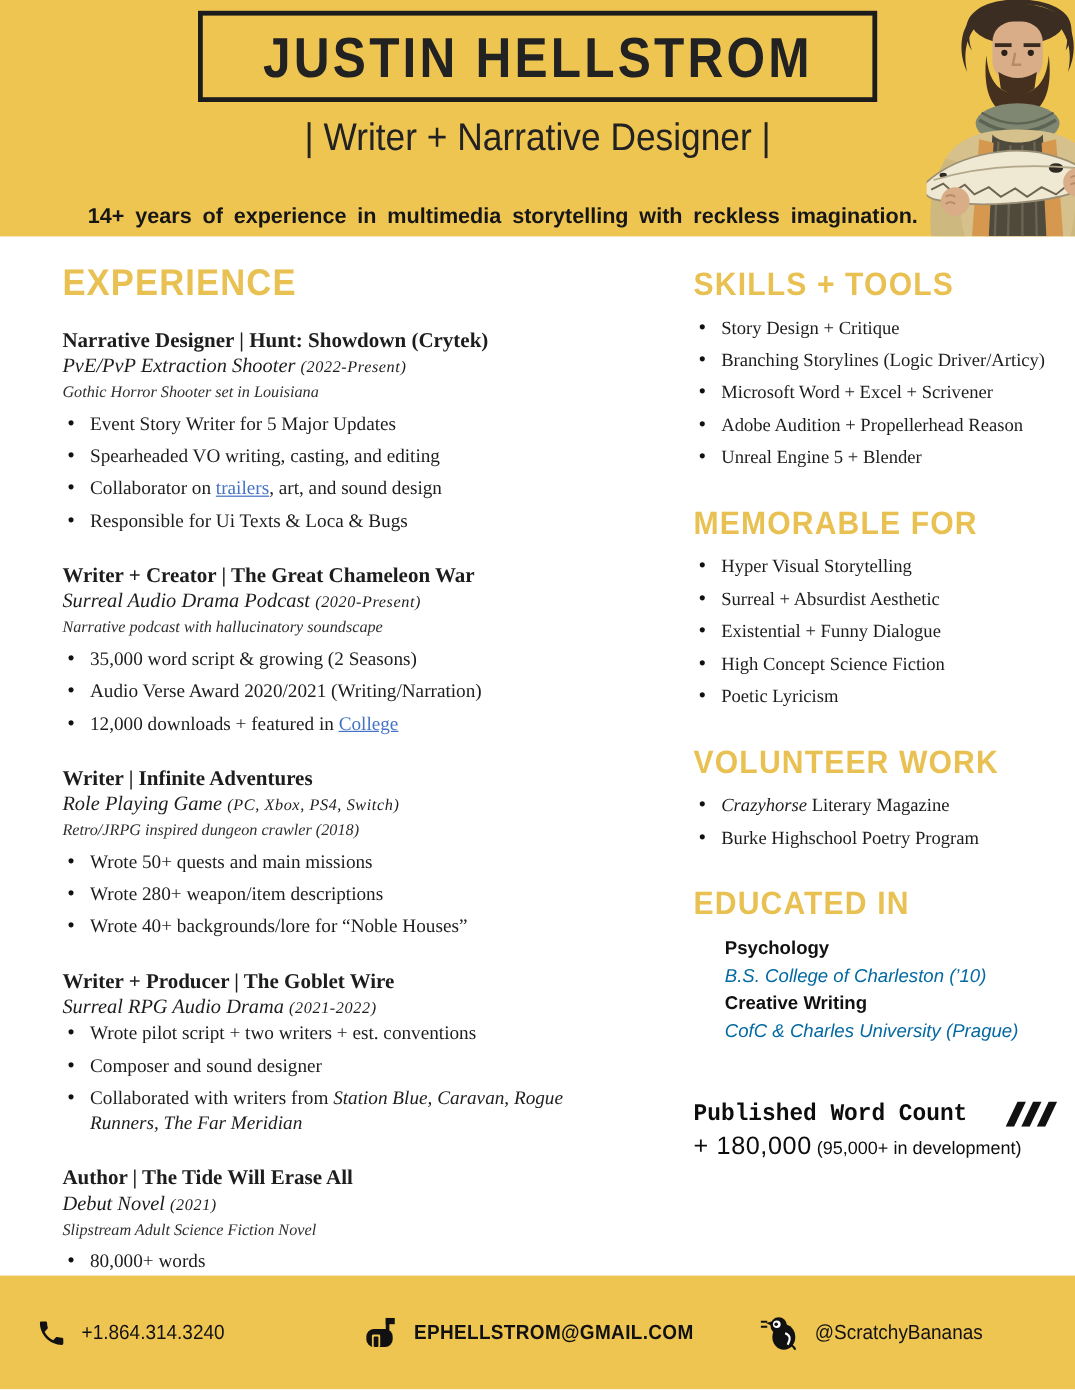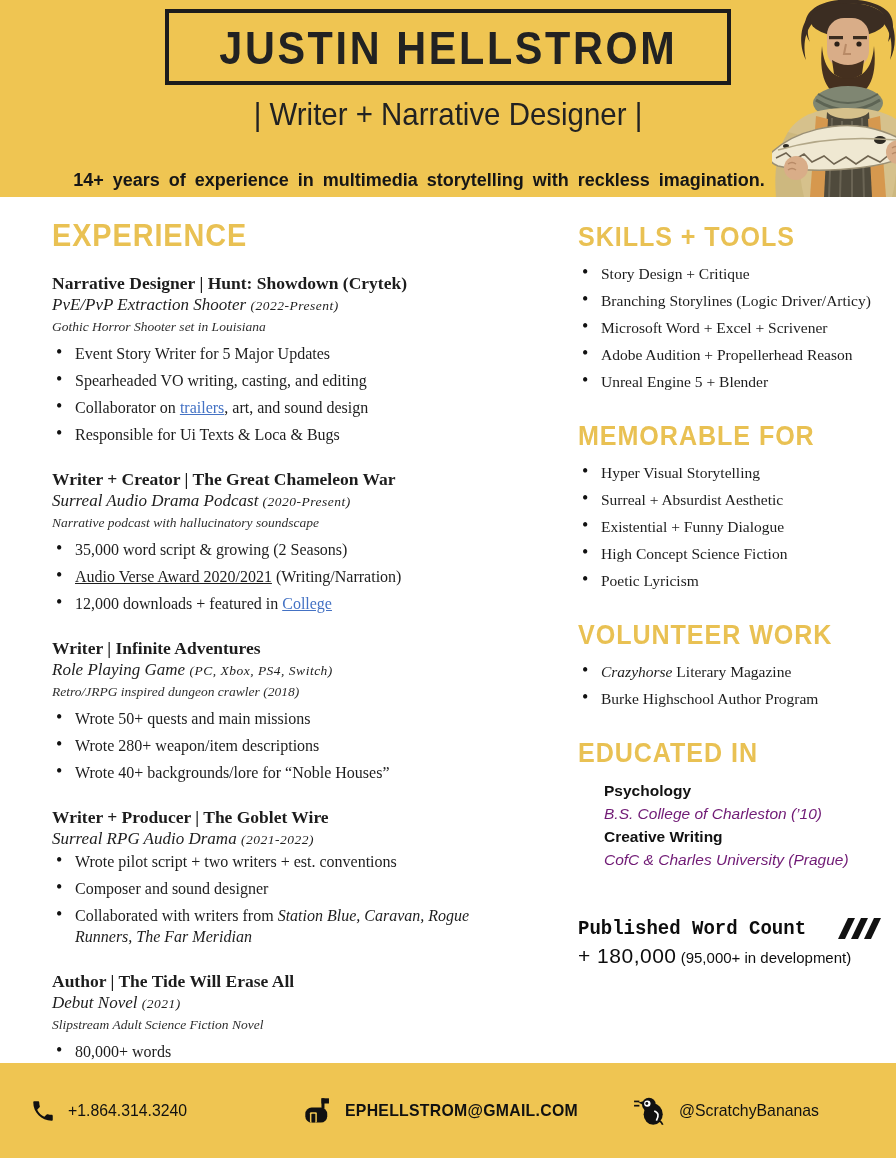--- a/index.html
+++ b/index.html
@@ -51,27 +51,27 @@
   .entry-desc{font-style:italic;font-size:13.5px;line-height:19px;color:#2e2e2e;margin-bottom:7px;}
   ul.bullets{list-style:none;margin:0;padding:0;}
   ul.bullets li{
     position:relative;padding-left:23px;font-size:16px;line-height:21px;margin-bottom:6px;
   }
   ul.bullets li::before{
     content:"\2022";position:absolute;left:4px;top:-1px;font-size:18px;color:#111;
   }
   .col-right ul.bullets li{font-size:15.5px;margin-bottom:6px;}
   .seg-link{color:var(--link);text-decoration:underline;cursor:pointer;}
-  .seg-u{text-decoration:underline;}
+  .seg-u{}
   .seg-i{font-style:italic;}
   .rsection{margin-bottom:29px;}
   
   .edu-rows{padding-left:26px;font-family:"Liberation Sans",sans-serif;}
   .edu-degree{font-weight:bold;font-size:15.5px;line-height:23px;color:#111;}
-  .edu-school{font-style:italic;font-size:15.5px;line-height:23px;color:#701a75;}
+  .edu-school{font-style:italic;font-size:15.5px;line-height:23px;color:#0369a1;}
   
   .word-count{margin-top:46px;font-family:"Liberation Sans",sans-serif;color:#0d0d0d;}
   .wc-title-row{display:flex;align-items:center;gap:20px;font-family:Liberation Mono, monospace;}
   .wc-title{font-weight:bold;font-size:20px;transform:scaleX(.95);transform-origin:0 50%;white-space:nowrap;}
   .wc-value-row{margin-top:4px;font-size:15px;}
   .wc-value{font-size:21px;letter-spacing:.5px;}
   .wc-note{font-size:15px;}
   
   .footer-band{position:absolute;left:0;bottom:0;width:896px;height:95px;background:var(--band);}
   .contact{position:absolute;display:flex;align-items:center;gap:12px;top:0;height:95px;}
@@ -241,21 +241,21 @@
           <li>Existential + Funny Dialogue</li>
           <li>High Concept Science Fiction</li>
           <li>Poetic Lyricism</li>
         </ul>
     </section>
 
     <section class="rsection">
       <h2 class="sec-heading">VOLUNTEER WORK</h2>
       <ul class="bullets">
           <li><span class="seg-i">Crazyhorse</span><span> Literary Magazine</span></li>
-          <li>Burke Highschool Author Program</li>
+          <li>Burke Highschool Poetry Program</li>
         </ul>
     </section>
 
     <section class="rsection">
       <h2 class="sec-heading">EDUCATED IN</h2>
       <div class="edu-rows" id="edu-rows">
           <div class="edu-degree">Psychology</div>
           <div class="edu-school">B.S. College of Charleston (’10)</div>
           <div class="edu-degree">Creative Writing</div>
           <div class="edu-school">CofC &amp; Charles University (Prague)</div>

